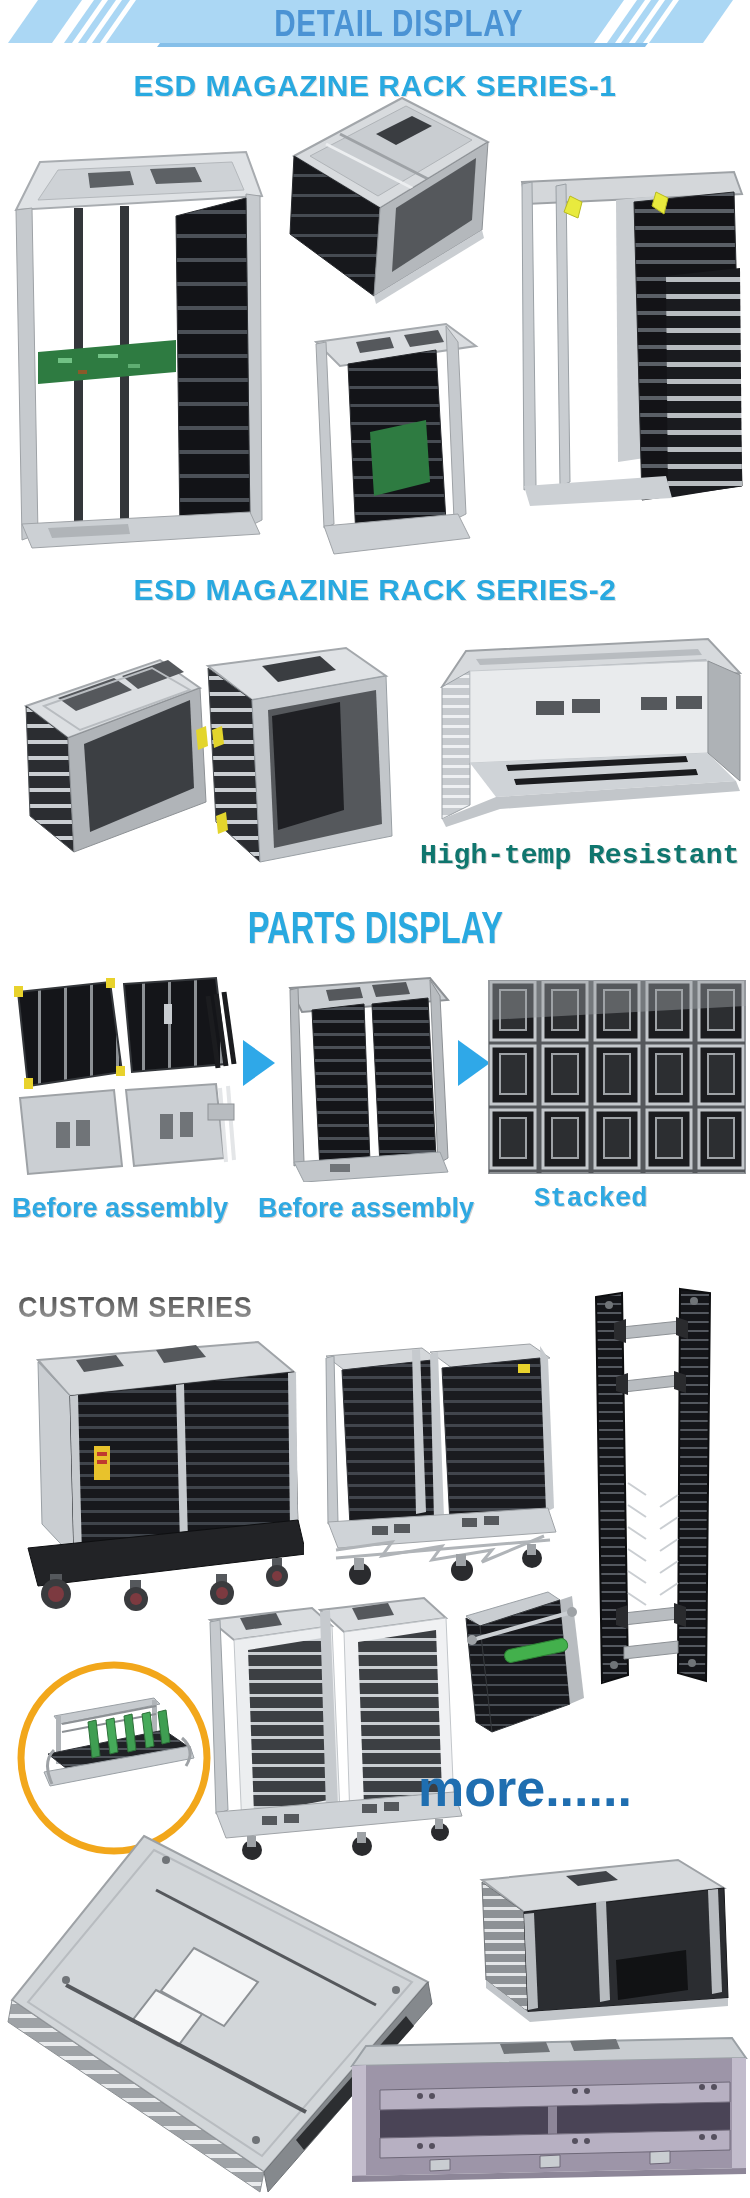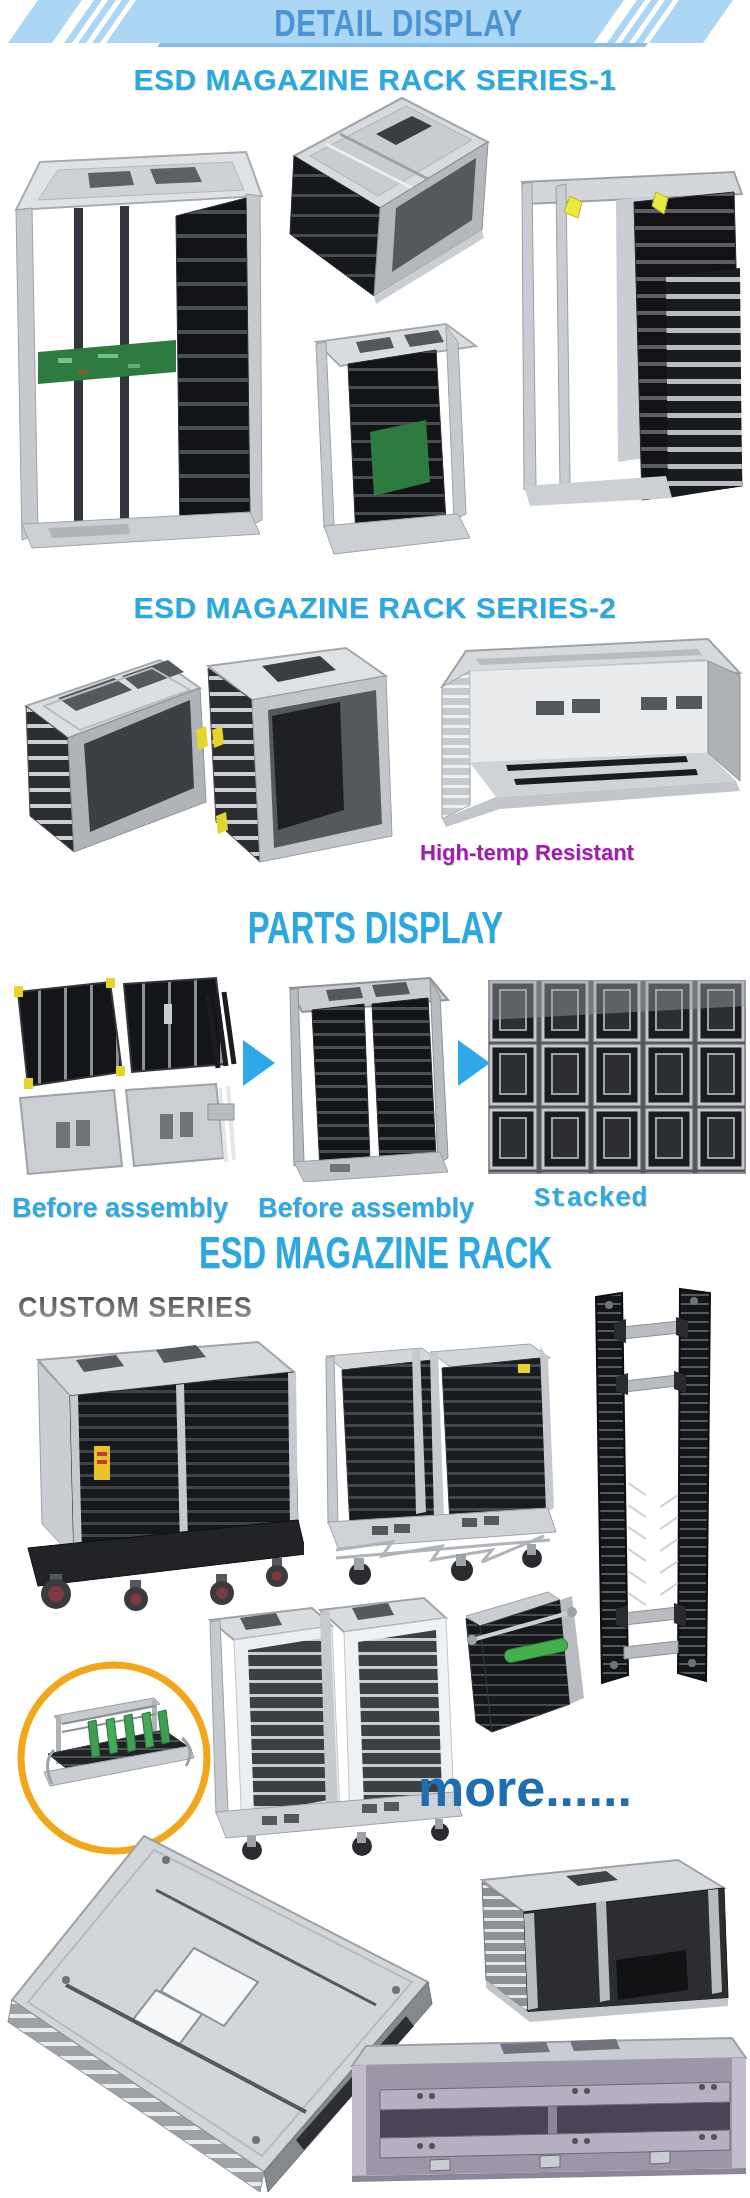--- a/index.html
+++ b/index.html
@@ -19,22 +19,22 @@
   .banner-title{
     position:absolute;top:3px;left:0;width:100%;text-align:center;
     color:#4b93d4;font-weight:bold;font-size:37px;white-space:nowrap;margin-left:24px;
   }
   .banner-title > span{display:inline-block;transform:scaleX(0.8);transform-origin:center;letter-spacing:1px;}
   .caption{
     position:absolute;color:#2fa9e2;font-weight:bold;font-size:27px;
     text-align:left;white-space:nowrap;text-shadow:1px 1px 0 rgba(100,100,100,.3);
   }
   .callout{
-    position:absolute;color:#a21caf;font-weight:bold;font-size:22px;
-    white-space:nowrap;text-shadow:1px 1px 0 rgba(100,100,100,.3);
+    position:absolute;color:#0f766e;font-weight:bold;font-size:28px;
+    white-space:nowrap;text-shadow:1px 1px 0 rgba(100,100,100,.3);font-family:Liberation Mono, monospace;
   }
   .custom-label{
     position:absolute;left:18px;top:1290px;font-size:30px;font-weight:bold;white-space:nowrap;
     color:#5a5a5a;
     background:linear-gradient(#3d3d3d,#a7a7a7);
     -webkit-background-clip:text;background-clip:text;
     -webkit-text-fill-color:transparent;
     transform:scaleX(0.9);transform-origin:left;
     letter-spacing:1px;
   }
@@ -60,21 +60,21 @@
         <polygon points="637,0 645,0 615,43 607,43"></polygon>
         <polygon points="651,0 659,0 629,43 621,43"></polygon>
         <polygon points="665,0 673,0 643,43 635,43"></polygon>
         <polygon points="679,0 733,0 703,43 649,43"></polygon>
       </g>
       <polygon points="160,43 648,43 645,47 157,47" fill="#85bfe9"></polygon>
     </svg>
     <div class="banner-title"><span>DETAIL DISPLAY</span></div>
   </div>
 
-  <div class="cyan-heading" style="top:63px;text-align:center;">ESD MAGAZINE RACK SERIES-1</div>
+  <div class="cyan-heading" style="top:69px;text-align:center;">ESD MAGAZINE RACK SERIES-1</div>
 
   <div class="photo" style="left:8px;top:136px;width:264px;height:414px;">
     <svg viewBox="0 0 264 414">
       <defs>
           <pattern id="pA" width="8" height="24" patternUnits="userSpaceOnUse">
         <rect width="8" height="24" fill="#121317"></rect>
             <rect width="8" height="4" y="2" fill="#4b5057"></rect>
           </pattern>
         </defs>
       <polygon points="32,26 238,16 254,60 8,74" fill="#dfe2e5" stroke="#a8acb0" stroke-width="2"></polygon>
@@ -152,21 +152,21 @@
       <polygon points="40,30 50,28 54,326 44,330" fill="#c9cdd1" stroke="#9aa0a5"></polygon>
       <polygon points="100,44 140,40 142,300 102,306" fill="#caced2"></polygon>
       <polygon points="118,46 218,36 226,330 126,344" fill="url(#pD)" stroke="#26282c"></polygon>
       <polygon points="150,120 224,112 226,330 152,342" fill="url(#pD2)"></polygon>
       <polygon points="54,40 66,46 62,62 48,56" fill="#e8ea3e" stroke="#b8ba20"></polygon>
       <polygon points="140,36 152,42 148,58 136,50" fill="#e8ea3e" stroke="#b8ba20"></polygon>
       <polygon points="8,330 150,320 156,342 14,350" fill="#ccd0d4"></polygon>
     </svg>
   </div>
 
-  <div class="cyan-heading" style="top:591px;">ESD MAGAZINE RACK SERIES-2</div>
+  <div class="cyan-heading" style="top:573px;">ESD MAGAZINE RACK SERIES-2</div>
 
   <div class="photo" style="left:10px;top:610px;width:388px;height:274px;">
     <svg viewBox="0 0 388 274">
       <defs>
           <pattern id="pE" width="9" height="16" patternUnits="userSpaceOnUse">
         <rect width="9" height="16" fill="#2b2d31"></rect>
             <rect width="9" height="4" y="2" fill="#caced2"></rect>
           </pattern>
         </defs>
       <polygon points="16,96 150,50 190,78 58,128" fill="#dcdfe2" stroke="#a4a8ac" stroke-width="2"></polygon>
@@ -295,21 +295,20 @@
       <rect width="258" height="194" fill="url(#pI)"></rect>
       <rect width="258" height="194" fill="none" stroke="#8d9195" stroke-width="2"></rect>
       <polygon points="0,0 258,0 258,26 0,40" fill="#9ea2a6" opacity="0.45"></polygon>
     </svg>
   </div>
 
   <div class="caption" style="left:12px;top:1193px;width:220px;">Before assembly</div>
   <div class="caption" style="left:258px;top:1193px;width:200px;">Before assembly</div>
   <div class="caption" style="left:534px;top:1184px;width:160px;font-family:Liberation Mono, monospace;">Stacked</div>
 
-  <div class="cyan-heading cond" style="top:1228px;"><span>ESD MAGAZINE RACK</span></div>
   <div class="custom-label">CUSTOM SERIES</div>
 
   <div class="photo" style="left:6px;top:1316px;width:298px;height:295px;">
     <svg viewBox="0 0 298 295">
       <defs>
           <pattern id="pJ" width="9" height="12" patternUnits="userSpaceOnUse">
         <rect width="9" height="12" fill="#17181c"></rect>
             <rect width="9" height="3" y="2" fill="#3f444b"></rect>
           </pattern>
         </defs>

